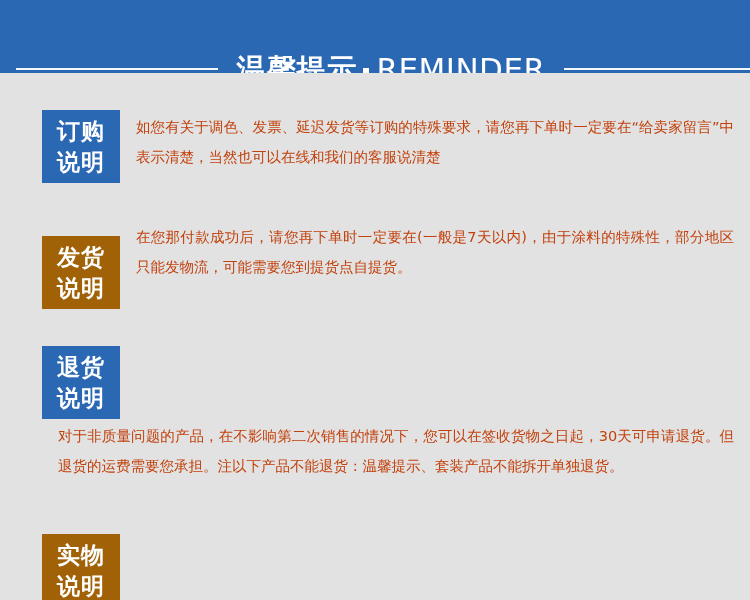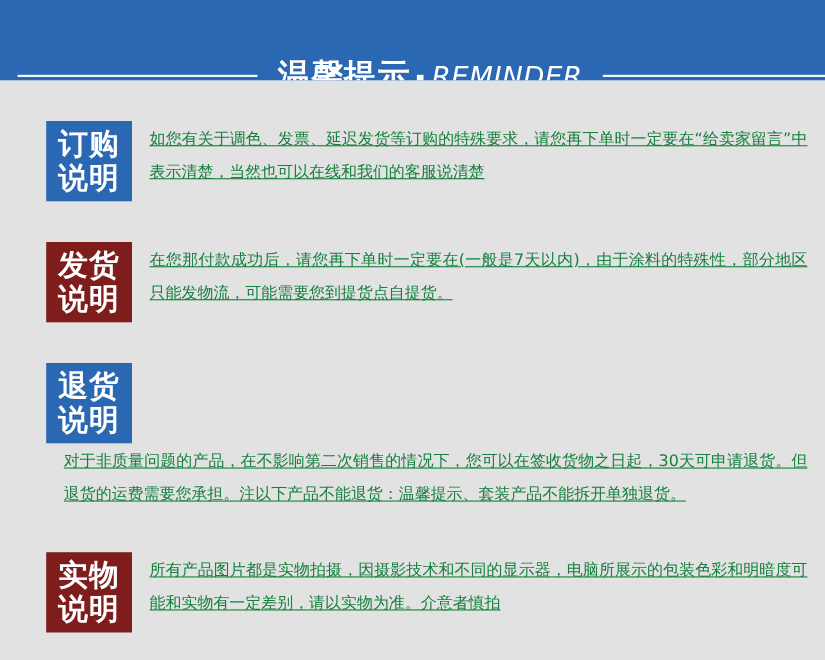--- a/index.html
+++ b/index.html
@@ -68,24 +68,23 @@
   .title-dot {
     display: inline-block;
     width: 6px;
     height: 6px;
     background: #ffffff;
     margin: 0 7px 0 7px;
     position: relative;
     top: 1px;
   }
   .title-en {
-    font-size: 25px;
+    font-size: 31px;
     font-weight: normal;
     letter-spacing: 0.5px;
-    font-style: italic;
   }
 
   
   .sections {
     position: relative;
     padding: 0;
     margin: 0;
   }
   .section {
     position: relative;
@@ -100,40 +99,39 @@
 
   .badge {
     flex: 0 0 auto;
     width: 78px;
     height: 73px;
     display: flex;
     flex-direction: column;
     align-items: center;
     justify-content: center;
     color: #ffffff;
-    font-size: 27px;
+    font-size: 23px;
     font-weight: bold;
     line-height: 31px;
     letter-spacing: 1px;
     box-sizing: border-box;
   }
   .badge.blue { background: #2b68b3; }
-  .badge.red  { background: #7f1d1d; }
+  .badge.red  { background: #a16207; margin-top: 16px; }
   .badge-line { display: block; }
 
   .section-text {
     flex: 1 1 auto;
     margin-left: 16px;
-    color: #15803d;
+    color: #c2410c;
     font-size: 14.5px;
     line-height: 30px;
     padding-right: 16px;
     padding-top: 2px;
     text-align: justify;
-    text-decoration: underline;
   }
   .section-text p {
     margin: 0;
   }
 </style>
 </head>
 <body>
 
 <div class="page">
 
@@ -179,19 +177,16 @@
       <div class="section-text">
         <p>对于非质量问题的产品，在不影响第二次销售的情况下，您可以在签收货物之日起，30天可申请退货。但退货的运费需要您承担。注以下产品不能退货：温馨提示、套装产品不能拆开单独退货。</p>
       </div>
     </div>
 
     <div class="section section-4">
       <div class="badge red">
         <span class="badge-line">实物</span>
         <span class="badge-line">说明</span>
       </div>
-      <div class="section-text">
-        <p>所有产品图片都是实物拍摄，因摄影技术和不同的显示器，电脑所展示的包装色彩和明暗度可能和实物有一定差别，请以实物为准。介意者慎拍</p>
-      </div>
     </div>
 
   </div>
 </div>
 
 </body></html>

